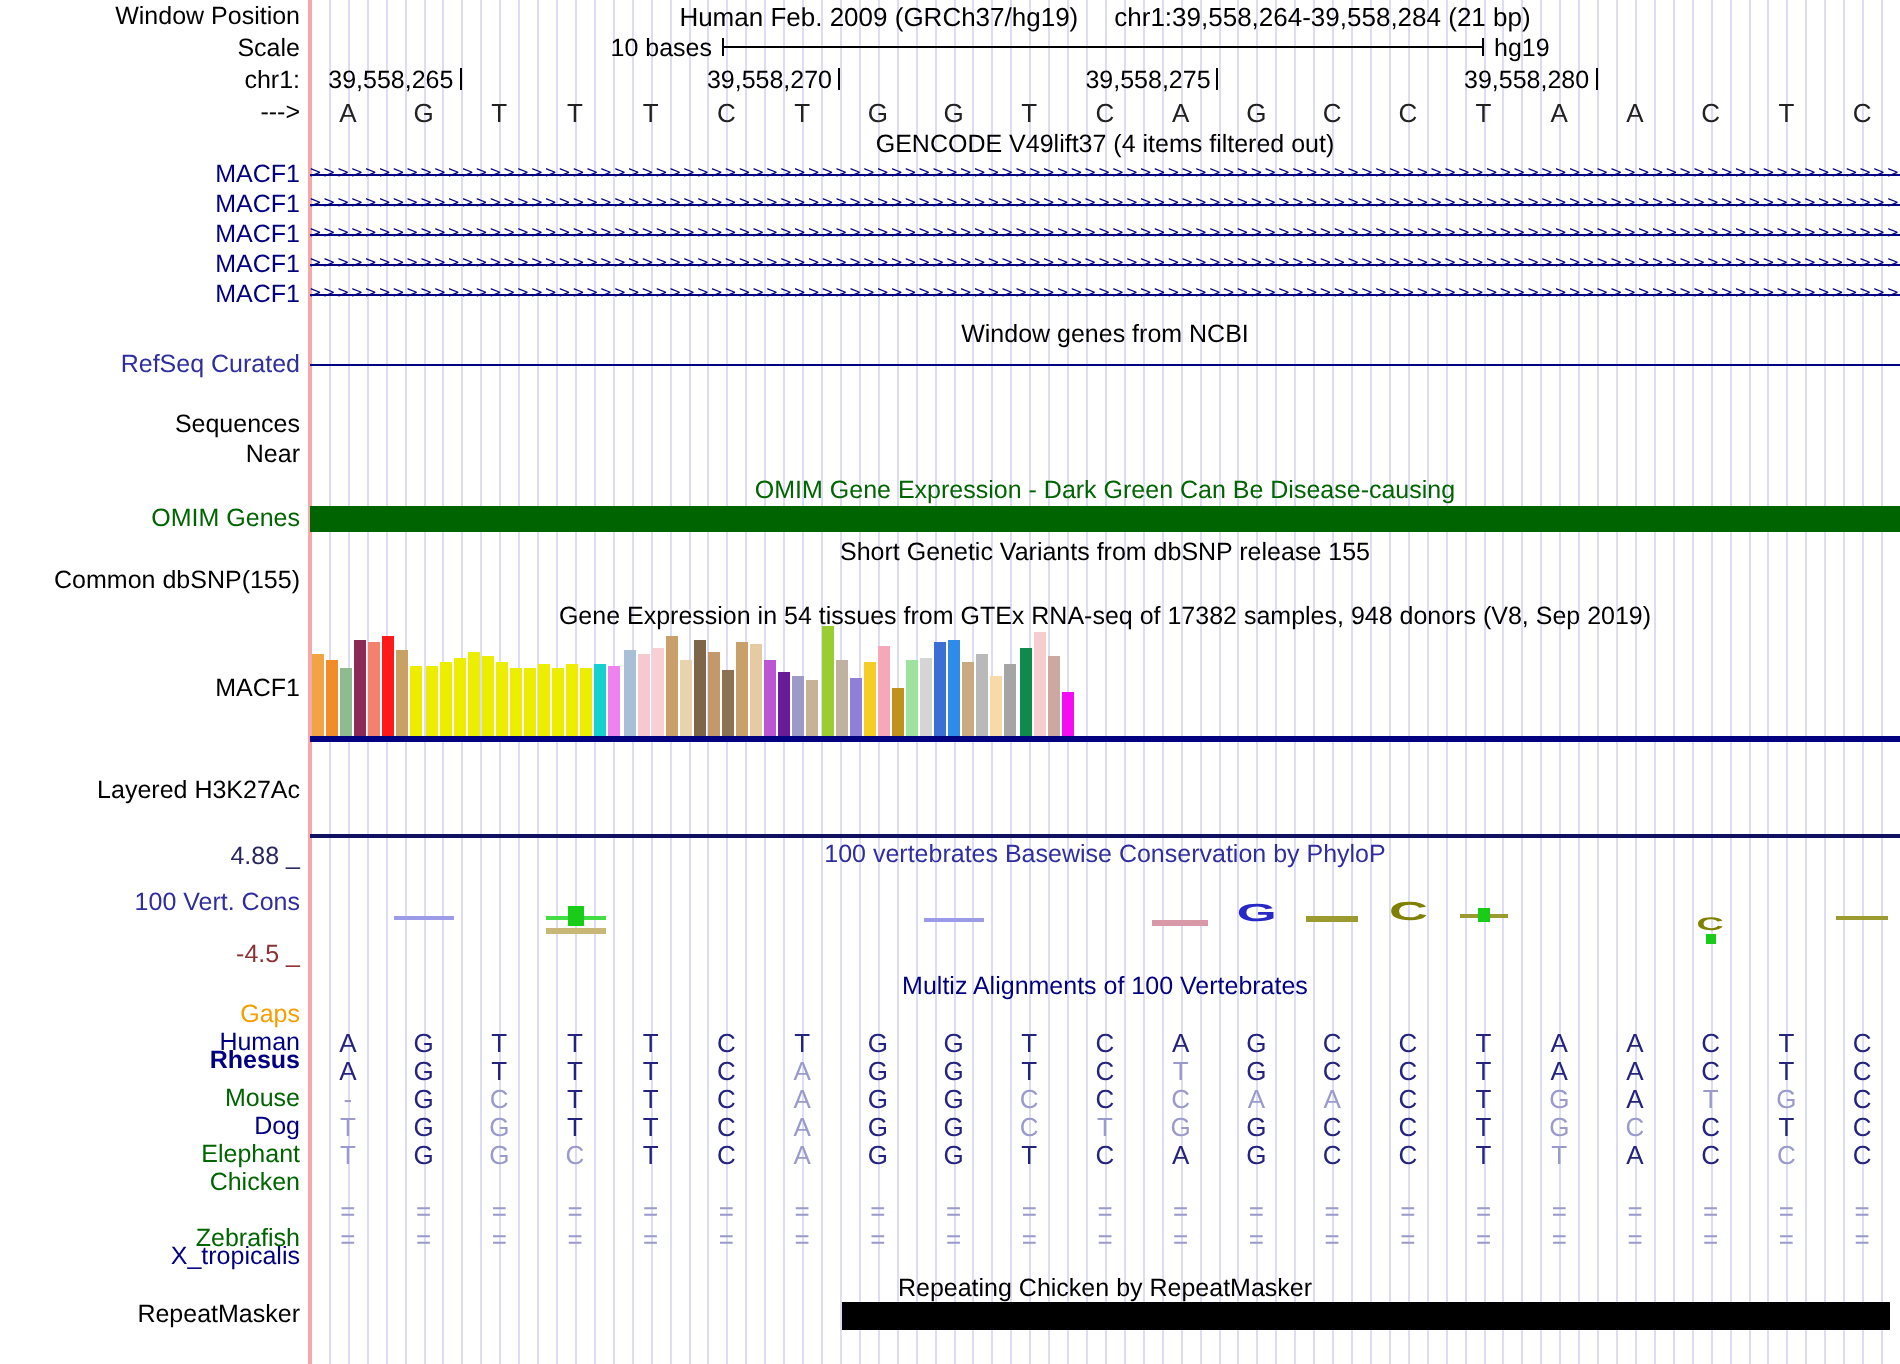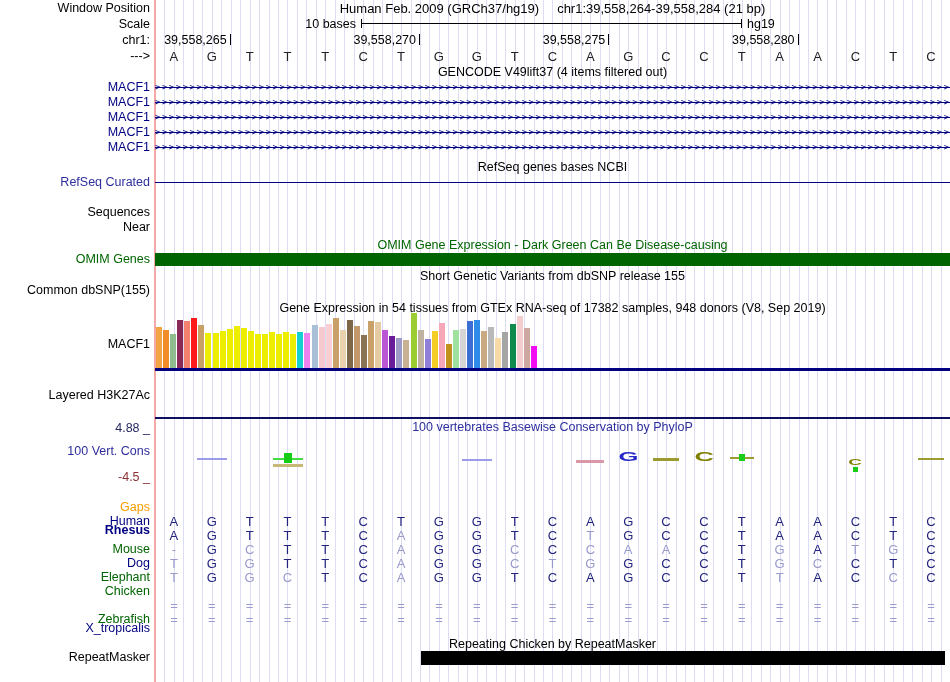--- a/index.html
+++ b/index.html
@@ -85,21 +85,21 @@
       <div class="abs lbl navy" style="top: 96px;">MACF1</div>
       <div class="abs arrowrow" style="top: 96px; background: linear-gradient(transparent 6px, rgb(0, 0, 128) 6px, rgb(0, 0, 128) 7px, transparent 7px);">&gt;&gt;&gt;&gt;&gt;&gt;&gt;&gt;&gt;&gt;&gt;&gt;&gt;&gt;&gt;&gt;&gt;&gt;&gt;&gt;&gt;&gt;&gt;&gt;&gt;&gt;&gt;&gt;&gt;&gt;&gt;&gt;&gt;&gt;&gt;&gt;&gt;&gt;&gt;&gt;&gt;&gt;&gt;&gt;&gt;&gt;&gt;&gt;&gt;&gt;&gt;&gt;&gt;&gt;&gt;&gt;&gt;&gt;&gt;&gt;&gt;&gt;&gt;&gt;&gt;&gt;&gt;&gt;&gt;&gt;&gt;&gt;&gt;&gt;&gt;&gt;&gt;&gt;&gt;&gt;&gt;&gt;&gt;&gt;&gt;&gt;&gt;&gt;&gt;&gt;&gt;&gt;&gt;&gt;&gt;&gt;&gt;&gt;&gt;&gt;&gt;&gt;&gt;&gt;&gt;&gt;&gt;&gt;&gt;&gt;&gt;&gt;&gt;&gt;&gt;&gt;&gt;&gt;&gt;&gt;&gt;&gt;&gt;&gt;&gt;&gt;&gt;&gt;&gt;&gt;&gt;&gt;&gt;&gt;&gt;&gt;&gt;&gt;&gt;&gt;&gt;&gt;&gt;&gt;&gt;&gt;&gt;&gt;&gt;&gt;&gt;&gt;&gt;&gt;&gt;&gt;&gt;&gt;&gt;&gt;</div>
       <div class="abs lbl navy" style="top: 111px;">MACF1</div>
       <div class="abs arrowrow" style="top: 111px; background: linear-gradient(transparent 6px, rgb(0, 0, 128) 6px, rgb(0, 0, 128) 7px, transparent 7px);">&gt;&gt;&gt;&gt;&gt;&gt;&gt;&gt;&gt;&gt;&gt;&gt;&gt;&gt;&gt;&gt;&gt;&gt;&gt;&gt;&gt;&gt;&gt;&gt;&gt;&gt;&gt;&gt;&gt;&gt;&gt;&gt;&gt;&gt;&gt;&gt;&gt;&gt;&gt;&gt;&gt;&gt;&gt;&gt;&gt;&gt;&gt;&gt;&gt;&gt;&gt;&gt;&gt;&gt;&gt;&gt;&gt;&gt;&gt;&gt;&gt;&gt;&gt;&gt;&gt;&gt;&gt;&gt;&gt;&gt;&gt;&gt;&gt;&gt;&gt;&gt;&gt;&gt;&gt;&gt;&gt;&gt;&gt;&gt;&gt;&gt;&gt;&gt;&gt;&gt;&gt;&gt;&gt;&gt;&gt;&gt;&gt;&gt;&gt;&gt;&gt;&gt;&gt;&gt;&gt;&gt;&gt;&gt;&gt;&gt;&gt;&gt;&gt;&gt;&gt;&gt;&gt;&gt;&gt;&gt;&gt;&gt;&gt;&gt;&gt;&gt;&gt;&gt;&gt;&gt;&gt;&gt;&gt;&gt;&gt;&gt;&gt;&gt;&gt;&gt;&gt;&gt;&gt;&gt;&gt;&gt;&gt;&gt;&gt;&gt;&gt;&gt;&gt;&gt;&gt;&gt;&gt;&gt;&gt;&gt;</div>
       <div class="abs lbl navy" style="top: 126px;">MACF1</div>
       <div class="abs arrowrow" style="top: 126px; background: linear-gradient(transparent 6px, rgb(0, 0, 128) 6px, rgb(0, 0, 128) 7px, transparent 7px);">&gt;&gt;&gt;&gt;&gt;&gt;&gt;&gt;&gt;&gt;&gt;&gt;&gt;&gt;&gt;&gt;&gt;&gt;&gt;&gt;&gt;&gt;&gt;&gt;&gt;&gt;&gt;&gt;&gt;&gt;&gt;&gt;&gt;&gt;&gt;&gt;&gt;&gt;&gt;&gt;&gt;&gt;&gt;&gt;&gt;&gt;&gt;&gt;&gt;&gt;&gt;&gt;&gt;&gt;&gt;&gt;&gt;&gt;&gt;&gt;&gt;&gt;&gt;&gt;&gt;&gt;&gt;&gt;&gt;&gt;&gt;&gt;&gt;&gt;&gt;&gt;&gt;&gt;&gt;&gt;&gt;&gt;&gt;&gt;&gt;&gt;&gt;&gt;&gt;&gt;&gt;&gt;&gt;&gt;&gt;&gt;&gt;&gt;&gt;&gt;&gt;&gt;&gt;&gt;&gt;&gt;&gt;&gt;&gt;&gt;&gt;&gt;&gt;&gt;&gt;&gt;&gt;&gt;&gt;&gt;&gt;&gt;&gt;&gt;&gt;&gt;&gt;&gt;&gt;&gt;&gt;&gt;&gt;&gt;&gt;&gt;&gt;&gt;&gt;&gt;&gt;&gt;&gt;&gt;&gt;&gt;&gt;&gt;&gt;&gt;&gt;&gt;&gt;&gt;&gt;&gt;&gt;&gt;&gt;&gt;</div>
       <div class="abs lbl navy" style="top: 141px;">MACF1</div>
       <div class="abs arrowrow" style="top: 141px; background: linear-gradient(transparent 6px, rgb(0, 0, 128) 6px, rgb(0, 0, 128) 7px, transparent 7px);">&gt;&gt;&gt;&gt;&gt;&gt;&gt;&gt;&gt;&gt;&gt;&gt;&gt;&gt;&gt;&gt;&gt;&gt;&gt;&gt;&gt;&gt;&gt;&gt;&gt;&gt;&gt;&gt;&gt;&gt;&gt;&gt;&gt;&gt;&gt;&gt;&gt;&gt;&gt;&gt;&gt;&gt;&gt;&gt;&gt;&gt;&gt;&gt;&gt;&gt;&gt;&gt;&gt;&gt;&gt;&gt;&gt;&gt;&gt;&gt;&gt;&gt;&gt;&gt;&gt;&gt;&gt;&gt;&gt;&gt;&gt;&gt;&gt;&gt;&gt;&gt;&gt;&gt;&gt;&gt;&gt;&gt;&gt;&gt;&gt;&gt;&gt;&gt;&gt;&gt;&gt;&gt;&gt;&gt;&gt;&gt;&gt;&gt;&gt;&gt;&gt;&gt;&gt;&gt;&gt;&gt;&gt;&gt;&gt;&gt;&gt;&gt;&gt;&gt;&gt;&gt;&gt;&gt;&gt;&gt;&gt;&gt;&gt;&gt;&gt;&gt;&gt;&gt;&gt;&gt;&gt;&gt;&gt;&gt;&gt;&gt;&gt;&gt;&gt;&gt;&gt;&gt;&gt;&gt;&gt;&gt;&gt;&gt;&gt;&gt;&gt;&gt;&gt;&gt;&gt;&gt;&gt;&gt;&gt;&gt;</div>
     </div>
 
-  <div class="abs ttl" style="top:161px">RefSeq genes bases NCBI</div>
+  <div class="abs ttl" style="top:161px">Window genes from NCBI</div>
   <div class="abs lbl blue" style="top:176px">RefSeq Curated</div>
   <div class="abs hline" style="top:182px;height:1px"></div>
 
   <div class="abs lbl" style="top:206px">Sequences</div>
   <div class="abs lbl" style="top:221px">Near</div>
 
   <div class="abs ttl green" style="top:239px">OMIM Gene Expression - Dark Green Can Be Disease-causing</div>
   <div class="abs lbl green" style="top:253px">OMIM Genes</div>
   <div class="abs" style="top: 253px; left: 155px; width: 795px; height: 13px; background: rgb(0, 100, 0);" id="omim-bar"></div>
 
@@ -183,20 +183,21 @@
       <div class="glyph" style="left: 461.214px; top: 6px; width: 24px; text-align: center;"><span class="glyph-letter" style="color: rgb(40, 40, 200); font-size: 19px; transform: scale(1.35, 0.65); transform-origin: center center;">G</span></div>
       <div class="glyph" style="left: 498.071px; top: 18px; width: 26px; height: 3px; background: rgb(155, 155, 48);"></div>
       <div class="glyph" style="left: 536.929px; top: 5px; width: 24px; text-align: center;"><span class="glyph-letter" style="color: rgb(128, 128, 0); font-size: 20px; transform: scale(1.35, 0.65); transform-origin: center center;">C</span></div>
       <div class="glyph" style="left: 574.786px; top: 17px; width: 24px; height: 2px; background: rgb(155, 155, 48);"></div>
       <div class="glyph" style="left: 583.786px; top: 14px; width: 6px; height: 7px; background: rgb(24, 204, 24);"></div>
       <div class="glyph" style="left: 688.357px; top: 14px; width: 24px; text-align: center;"><span class="glyph-letter" style="color: rgb(128, 128, 0); font-size: 14px; transform: scale(1.35, 0.65); transform-origin: center center;">C</span></div>
       <div class="glyph" style="left: 698.357px; top: 27px; width: 5px; height: 5px; background: rgb(24, 204, 24);"></div>
       <div class="glyph" style="left: 763.071px; top: 18px; width: 26px; height: 2px; background: rgb(155, 155, 48);"></div>
     </div>
 
+  <div class="abs ttl navy" style="top:487px">Multiz Alignments of 100 Vertebrates</div>
   <div id="multiz-rows">
       <div class="abs lbl orange" style="top: 501px;">Gaps</div>
       <div class="abs lbl navy" style="top: 515px;">Human</div>
       <div class="abs seqrow" style="top: 515px;">
         <div class="cell" style="left: 0px; width: 37.8571px; color: rgb(36, 36, 126);">A</div>
         <div class="cell" style="left: 37.8571px; width: 37.8571px; color: rgb(36, 36, 126);">G</div>
         <div class="cell" style="left: 75.7143px; width: 37.8571px; color: rgb(36, 36, 126);">T</div>
         <div class="cell" style="left: 113.571px; width: 37.8571px; color: rgb(36, 36, 126);">T</div>
         <div class="cell" style="left: 151.429px; width: 37.8571px; color: rgb(36, 36, 126);">T</div>
         <div class="cell" style="left: 189.286px; width: 37.8571px; color: rgb(36, 36, 126);">C</div>

